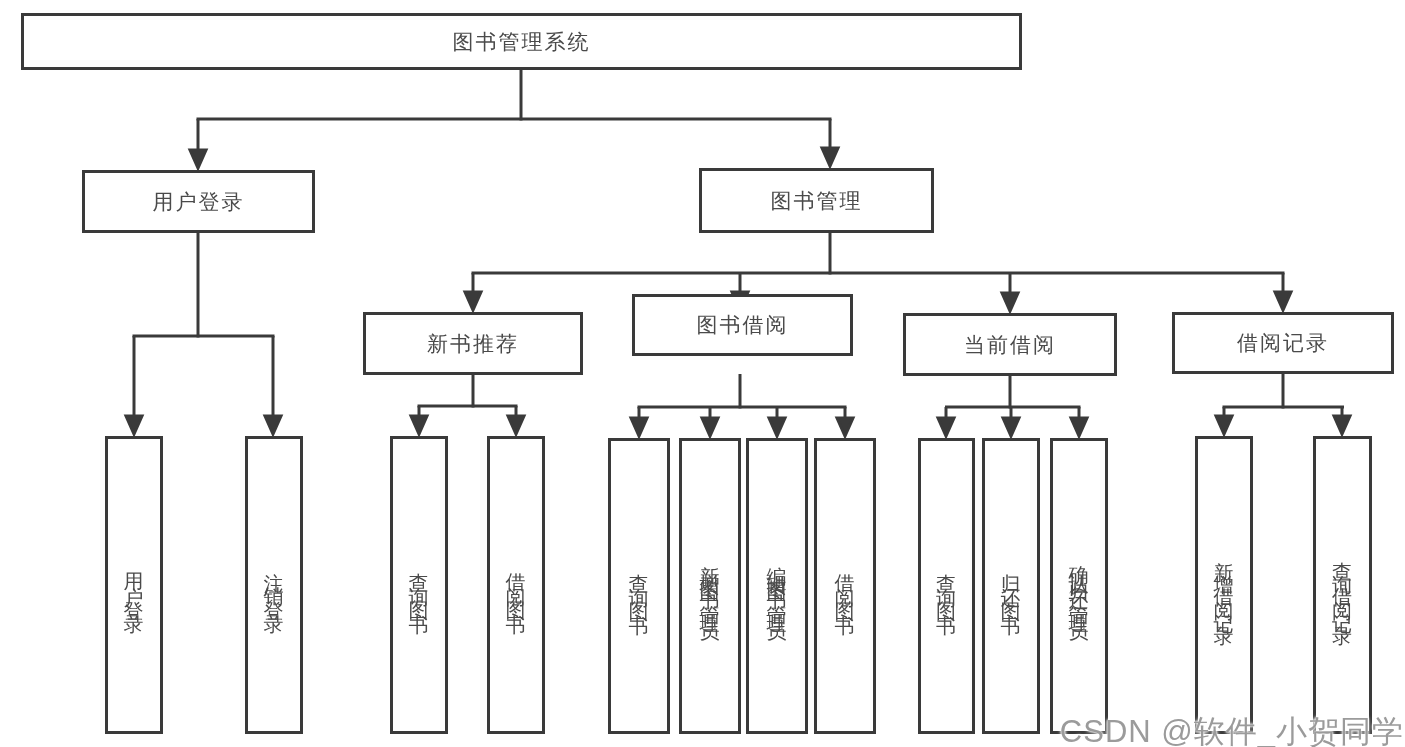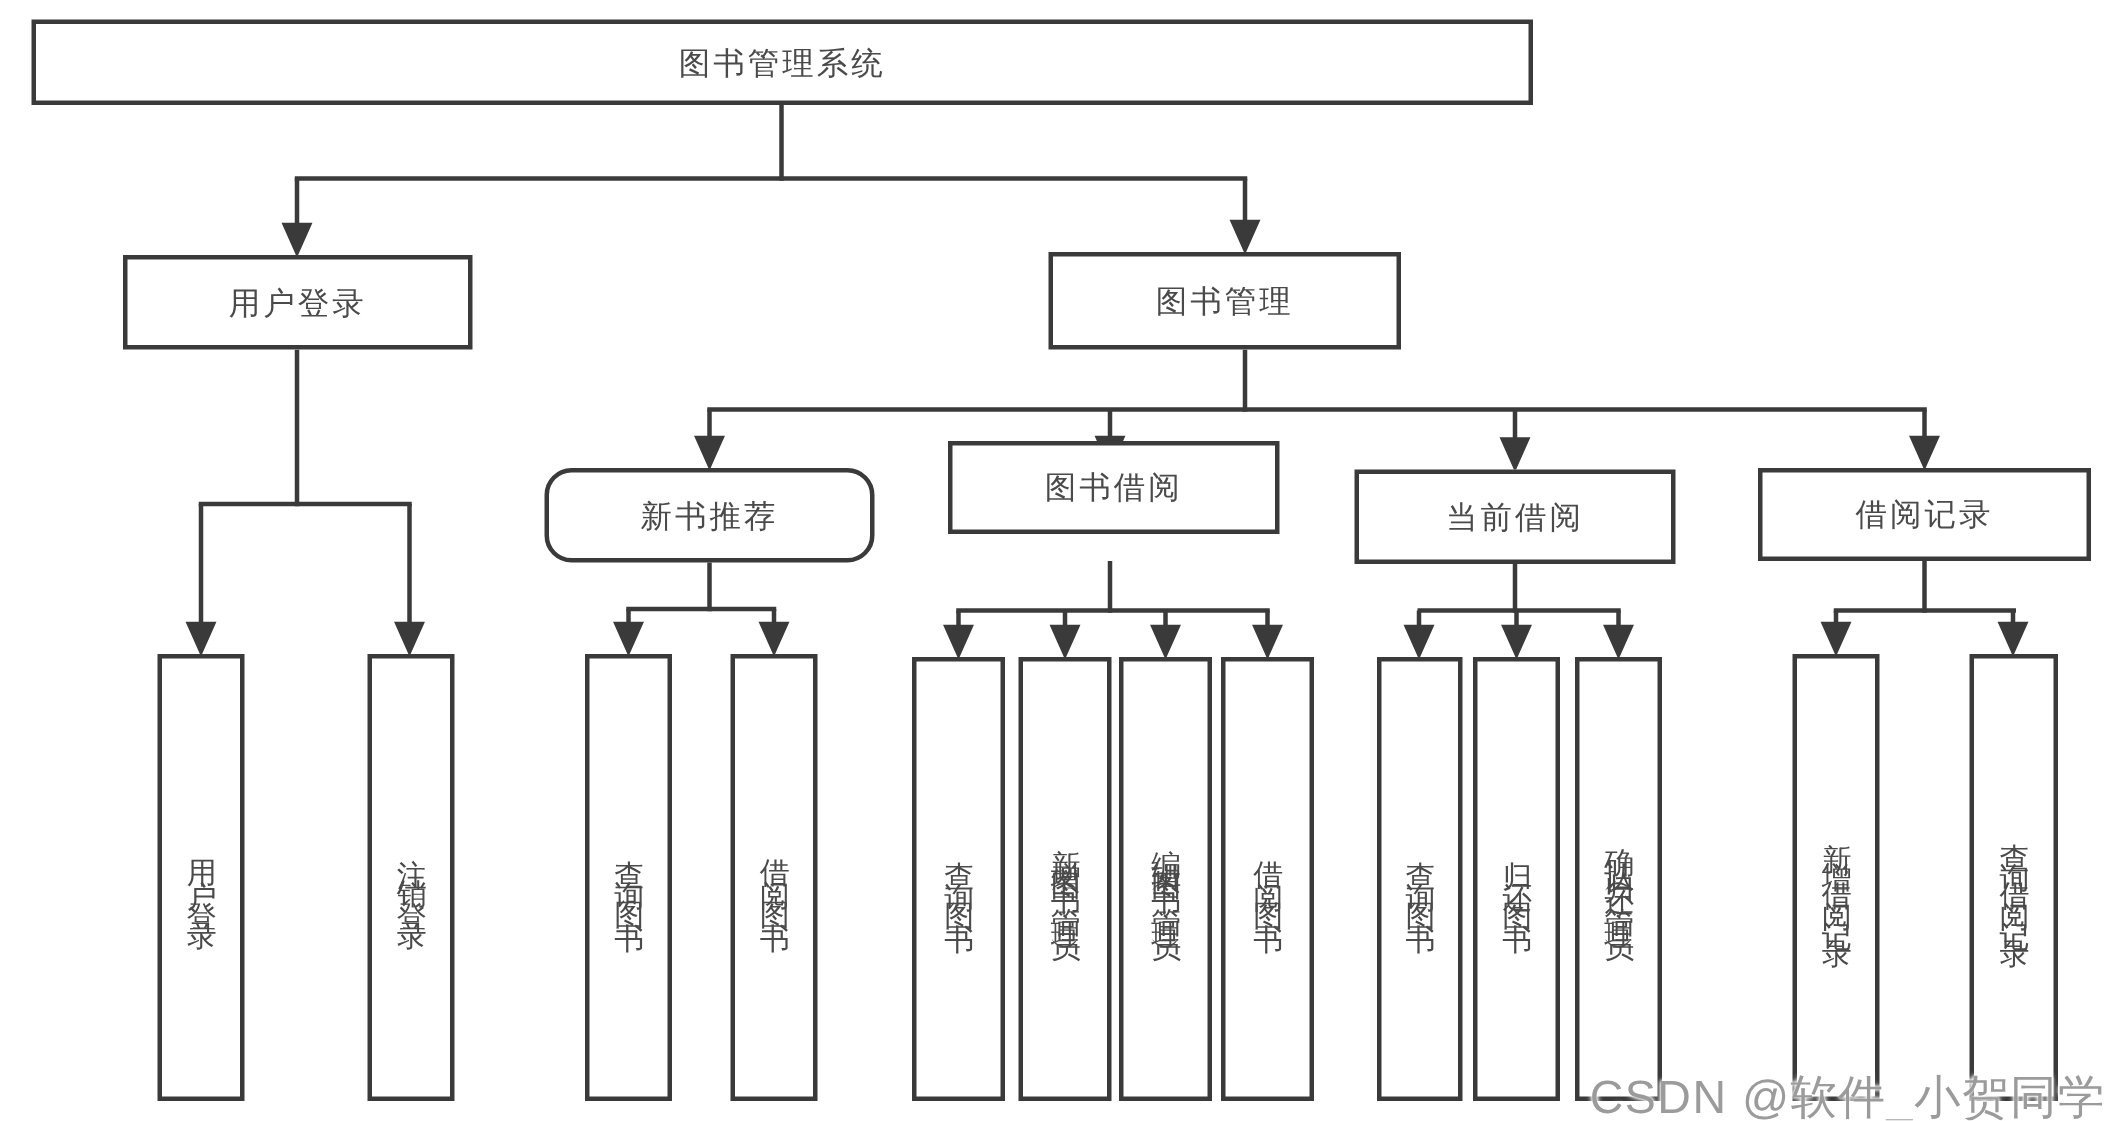--- a/index.html
+++ b/index.html
@@ -111,21 +111,21 @@
       <line x1="1342" y1="407" x2="1342" y2="416"></line>
         <polygon points="1334,416 1350,416 1342,434"></polygon>
     </g>
   </svg>
 
   <div class="node" style="left:21px;top:13px;width:1001px;height:57px;">图书管理系统</div>
 
   <div class="node" style="left:82px;top:170px;width:233px;height:63px;">用户登录</div>
   <div class="node" style="left:688px;top:168px;width:235px;height:65px;margin-left:11px;">图书管理</div>
 
-  <div class="node" style="left:363px;top:312px;width:220px;height:63px;border-radius:18px;">新书推荐</div>
+  <div class="node" style="left:363px;top:312px;width:220px;height:63px;">新书推荐</div>
   <div class="node" style="left:632px;top:294px;width:221px;height:62px;">图书借阅</div>
   <div class="node" style="left:1172px;top:312px;width:222px;height:62px;">借阅记录</div>
   <div class="node" style="left:903px;top:313px;width:214px;height:63px;">当前借阅</div>
 
   <div class="node leaf" style="left:105px;top:436px;width:58px;height:298px;">用户登录</div>
   <div class="node leaf" style="left:245px;top:436px;width:58px;height:298px;">注销登录</div>
 
   <div class="node leaf" style="left:390px;top:436px;width:58px;height:298px;">查询图书</div>
   <div class="node leaf" style="left:487px;top:436px;width:58px;height:298px;">借阅图书</div>
 

